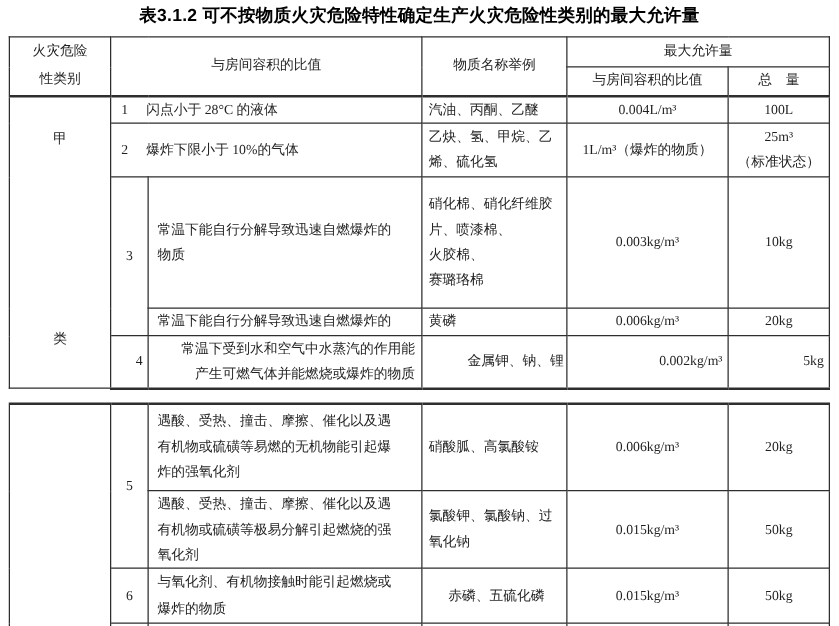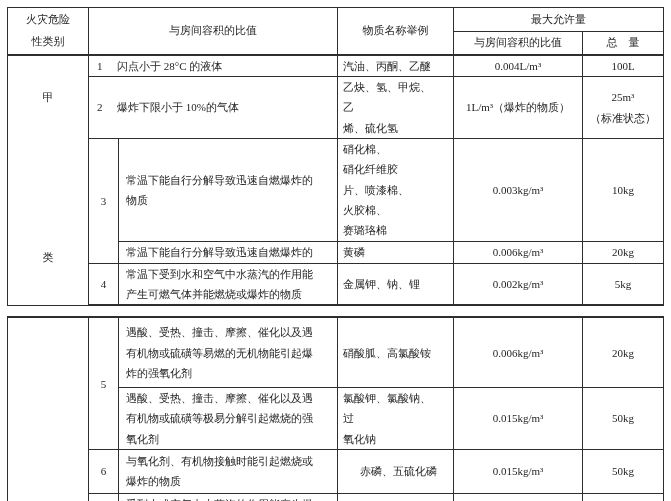--- a/index.html
+++ b/index.html
@@ -21,38 +21,39 @@
   #t1 { margin-top:7px; }
   #t2 { margin-top:10px; }
   td, th {
     border:1px solid #2e2e2e; padding:0 4px;
     text-align:center; vertical-align:middle;
     font-weight:normal; line-height:1.85;
     white-space:pre-line; word-break:keep-all;
   }
   th { line-height:1.95; }
   .hb { border-bottom:2px solid #2e2e2e; }          
-  #t1 tr:last-child td { border-bottom-width:2px; } 
+  #t1 tr:last-child td { border-bottom-width:2px;text-align:right; } 
   #t2 tr:first-child td { border-top-width:2px; }   
   #t2 tr:last-child td { border-bottom-width:2px; } 
   .txt { text-align:left; padding-left:7px; padding-right:5px;margin-top:20px; }
-  .mat { text-align:left; padding-left:5px; padding-right:16px; }
-  .mat.c { text-align:right;font-family:Liberation Serif, serif; }
+  .mat { text-align:left; padding-left:5px; padding-right:2px; }
+  .mat.c { text-align:center;font-family:Liberation Serif, serif; }
   .merged { padding-left:8px; }
   .rnum { display:inline-block; min-width:12px; margin-right:8px; text-align:left; }
   .catwrap {
     display:flex; flex-direction:column; justify-content:space-between;
     height:180px; padding:3px 0 9px 0; align-items:center;
   }
 </style>
 </head>
 <body>
 
 <div class="page">
 
+  <div class="title">表3.1.2 可不按物质火灾危险特性确定生产火灾危险性类别的最大允许量</div>
 
   <table id="t1">
     <colgroup>
       <col style="width:81px">
         <col style="width:30px">
         <col style="width:219px">
       <col style="width:116px">
         <col style="width:129px">
         <col style="width:81px">
     </colgroup>

